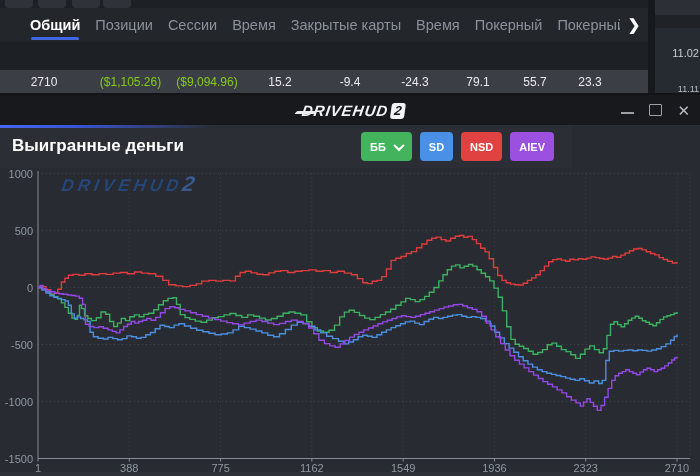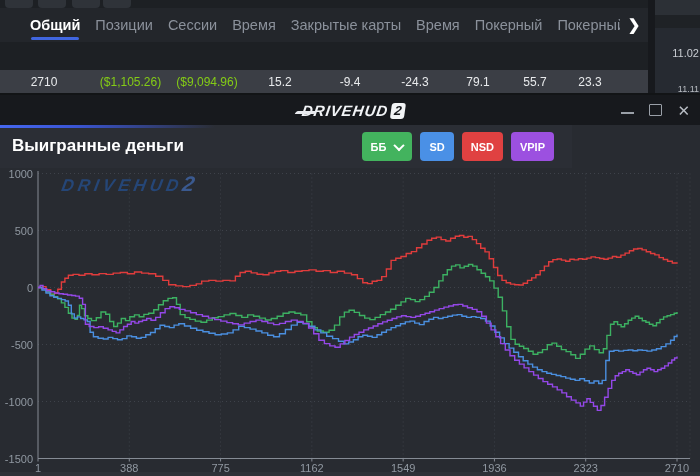--- a/index.html
+++ b/index.html
@@ -131,21 +131,21 @@
           <span>ББ</span>
           <div class="chev"></div>
         </div>
         <div class="series-btn" style="background: rgb(74, 144, 230);">
           <span>SD</span>
         </div>
         <div class="series-btn" style="background: rgb(224, 65, 65);">
           <span>NSD</span>
         </div>
         <div class="series-btn" style="background: rgb(156, 80, 224);">
-          <span>VPIP</span>
+          <span>AIEV</span>
         </div>
       </div>
   </div>
 
   <div class="chart-area">
     <div class="watermark">
       <span>DRIVEHUD</span><span class="wm2">2</span>
     </div>
     <svg id="chart-svg" class="chart-svg" width="700" height="308" viewBox="0 0 700 308">
         <line x1="38" y1="5.5" x2="690" y2="5.5" stroke="#3e424a" stroke-width="1" stroke-dasharray="1 3"></line>

